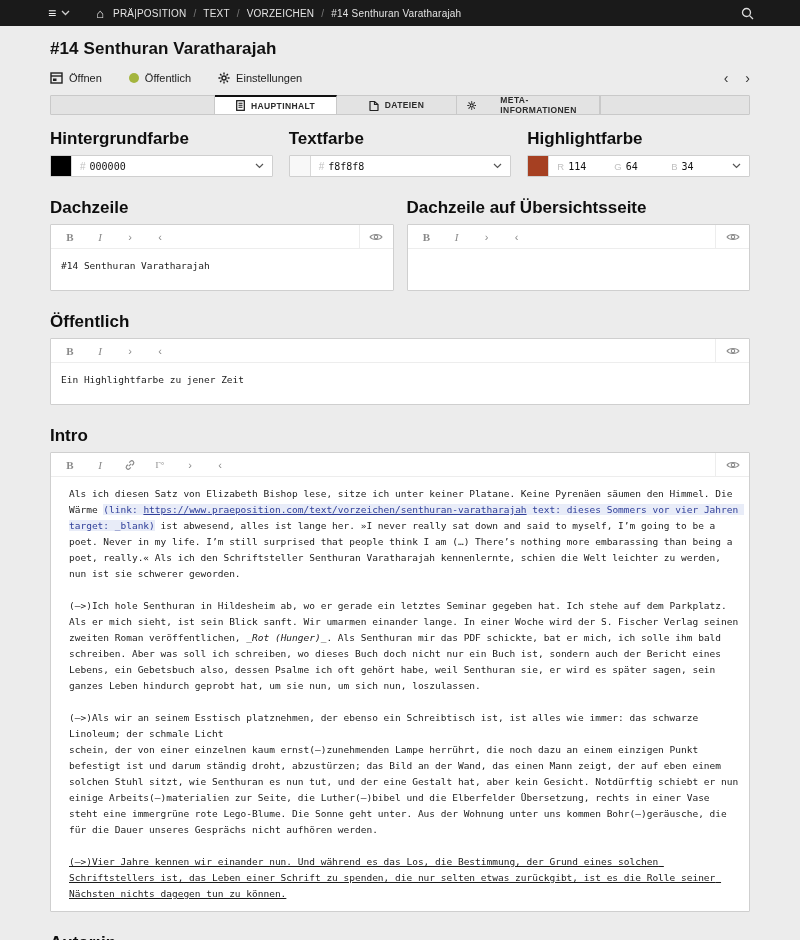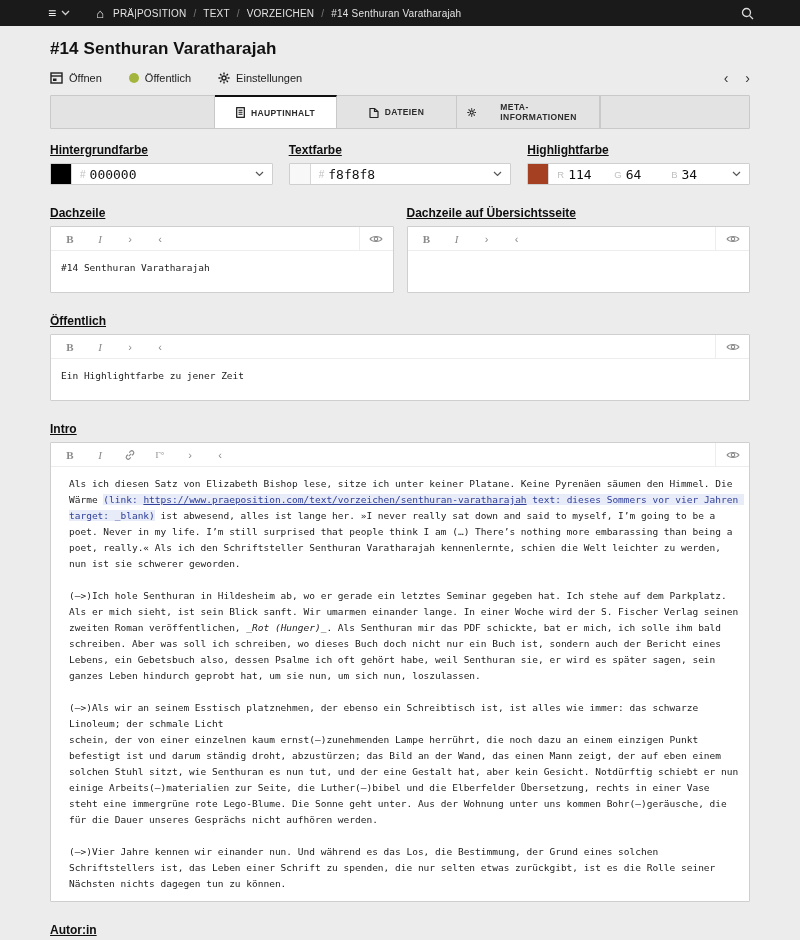--- a/index.html
+++ b/index.html
@@ -32,49 +32,49 @@
   .page-title{ font-size:17px; font-weight:700; margin-top:13px; letter-spacing:.1px; }
 
   .status-row{ display:flex; align-items:center; margin-top:11px; height:16px; font-size:11px; color:#1c1c1c; }
   .status-item{ display:flex; align-items:center; gap:6px; margin-right:27px; cursor:pointer; }
   .dot{ width:10px; height:10px; border-radius:50%; }
   .pager{ margin-left:auto; display:flex; gap:17px; }
   .pager span{ font-size:14px; color:#333; line-height:12px; cursor:pointer; }
 
   
   .tabbar{
-    margin-top:9px; height:34px; display:flex;
+    margin-top:9px; height:20px; display:flex;
     background:#e3e3e3; border:1px solid #c9c9c9; border-radius:1px;
   }
   .tab-filler{ flex:0 0 164px; border-right:1px solid #c9c9c9; }
   .tab-filler.end{ flex:1; border-right:none; border-left:1px solid #c9c9c9; }
   .tab{
     display:flex; align-items:center; justify-content:center; gap:6px;
     font-size:8.5px; font-weight:700; letter-spacing:.4px; color:#2b2b2b;
     cursor:pointer; border-right:1px solid #c9c9c9; padding:0 10px;
   }
   .tab.active{
     background:#fff; border-top:2px solid #111; margin:-1px 0 0 0;
     flex:0 0 122px;
   }
   .tab.t2{ flex:0 0 120px; }
   .tab.t3{ flex:0 0 143px;gap:24px; }
 
   
   .colors-row{ display:flex; gap:16px; margin-top:14px; }
   .color-col{ flex:1; }
-  .f-label{ font-size:12px; font-weight:700; color:#0e0e0e; display:block;text-decoration:underline; }
+  .f-label{ font-size:17px; font-weight:700; color:#0e0e0e; display:block; }
   .color-input{
     margin-top:6px; height:22px; background:#fff; border:1px solid #cfcfcf; border-radius:1px;
     display:flex; align-items:center; cursor:pointer;
   }
   .swatch{ width:21px; height:20px; border-right:1px solid #d8d8d8; flex:0 0 21px; }
   .color-vals{ display:flex; align-items:center; flex:1; padding-left:8px; gap:4px; }
   .hash{ color:#c0c0c0; font-size:10px; }
-  .cval{ font-size:13px; color:#111; }
+  .cval{ font-size:10px; color:#111; }
   .chan{ display:flex; align-items:center; gap:4px; flex:1; }
   .chan .k{ color:#c0c0c0; font-size:9.5px; }
   .chev-slot{ padding:0 8px; display:flex; align-items:center; }
 
   
   .field{ margin-top:21px; }
   .two-col{ display:flex; gap:13px;justify-content:flex-end; }
   .two-col .field{ flex:1; }
   .editor{ margin-top:6px; background:#fff; border:1px solid #cfcfcf; border-radius:1px; }
   .ed-toolbar{
@@ -93,21 +93,21 @@
   .ed-toolbar .flex1{ flex:1; }
   .eye-btn{
     width:34px; height:24px; border:none; background:none; border-left:1px solid #ededed;
     display:flex; align-items:center; justify-content:center; cursor:pointer;
   }
   .ed-content{
     padding:9px 10px; font-size:9.5px; line-height:16px; color:#1b1b1b;
     white-space:pre-wrap; word-break:break-word; min-height:41px;
   }
   .ed-content p{ margin:0 0 16px 8px; }
-  .ed-content p:last-child{ margin-bottom:0; }
+  .ed-content p:last-child{ margin-bottom:0;text-decoration:underline; }
   .seg-tag{ background:#e8ecf8; color:#31409a; }
   .seg-url{ text-decoration:underline; }
   .seg-italic{ font-style:italic; }
 
   svg{ display:block; }
 </style>
 </head>
 <body>
 
 <header class="topbar">

